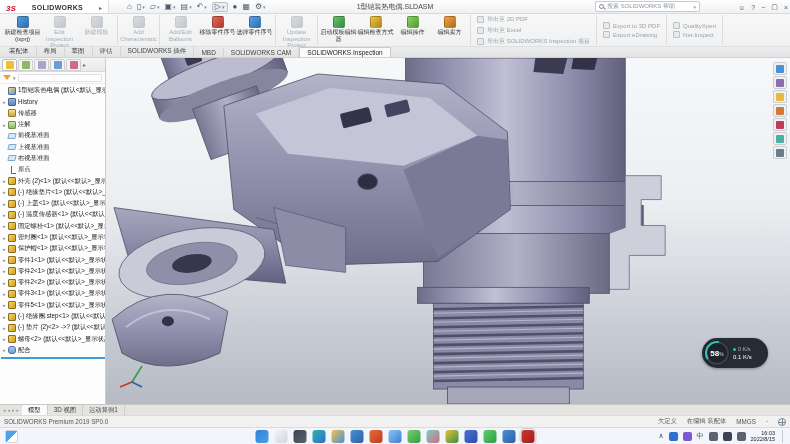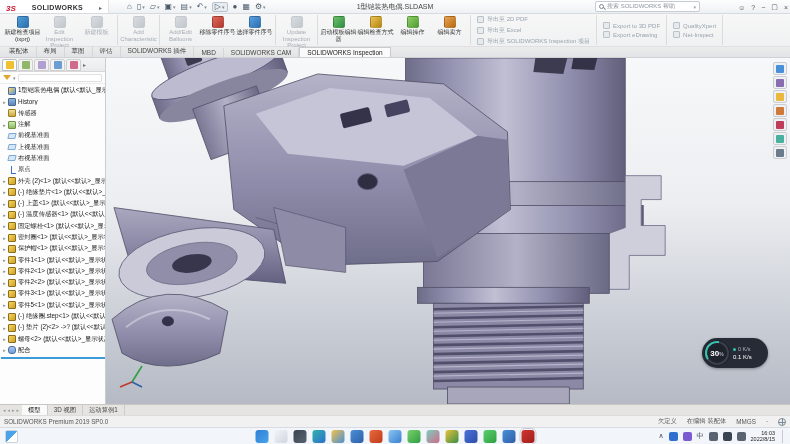--- a/index.html
+++ b/index.html
@@ -578,21 +578,21 @@
           <line x1="14" y1="22" x2="24" y2="27" stroke="#2e5fa8" stroke-width="1.6"></line>
         </svg>
       </div>
 
       <div class="net-badge">
         <div class="gauge">
           <svg viewBox="0 0 26 26">
             <circle cx="13" cy="13" r="11" fill="none" stroke="#3a3f4c" stroke-width="2"></circle>
             <circle cx="13" cy="13" r="11" fill="none" stroke="#35c3b0" stroke-width="2" stroke-dasharray="24 45" stroke-linecap="round" transform="rotate(-210 13 13)"></circle>
           </svg>
-          <span class="pct"><span>30</span><i>%</i></span>
+          <span class="pct"><span>58</span><i>%</i></span>
         </div>
         <div class="net-lines">
           <div class="net-line">
             <span class="dot"></span>
             <span>0 K/s</span>
           </div>
           <div class="net-line main">
             <span>0.1 K/s</span>
           </div>
         </div>

